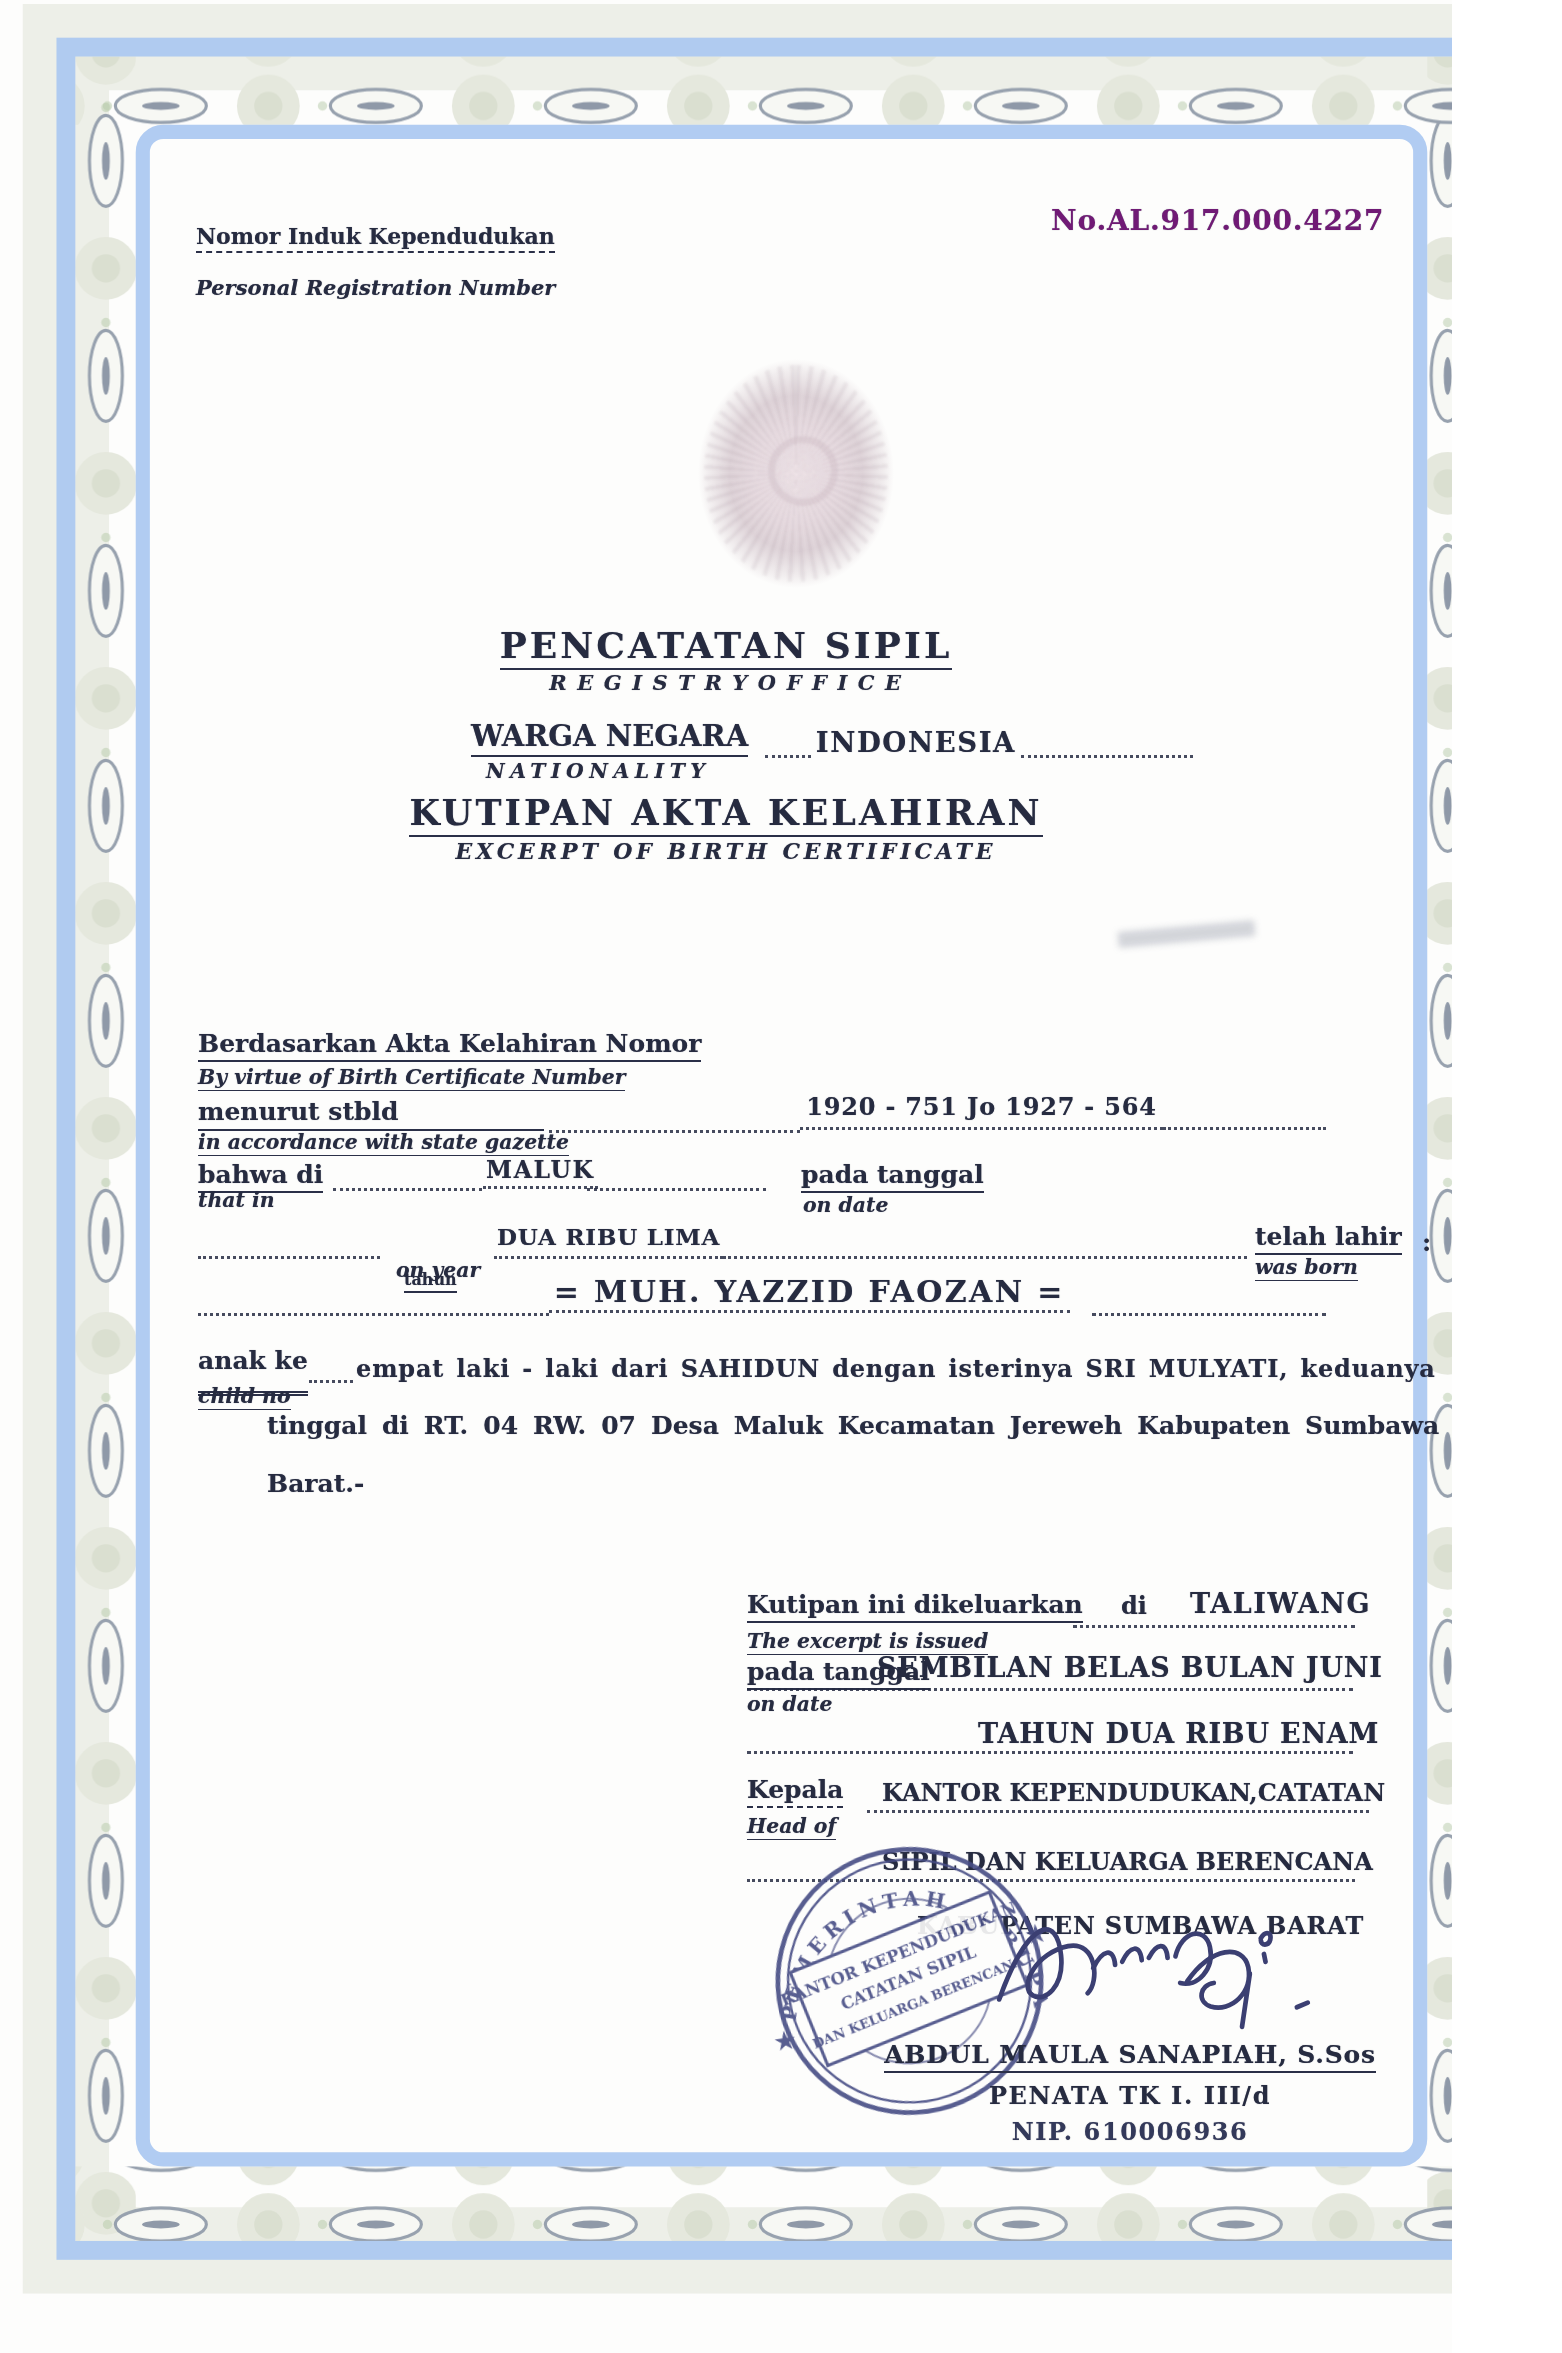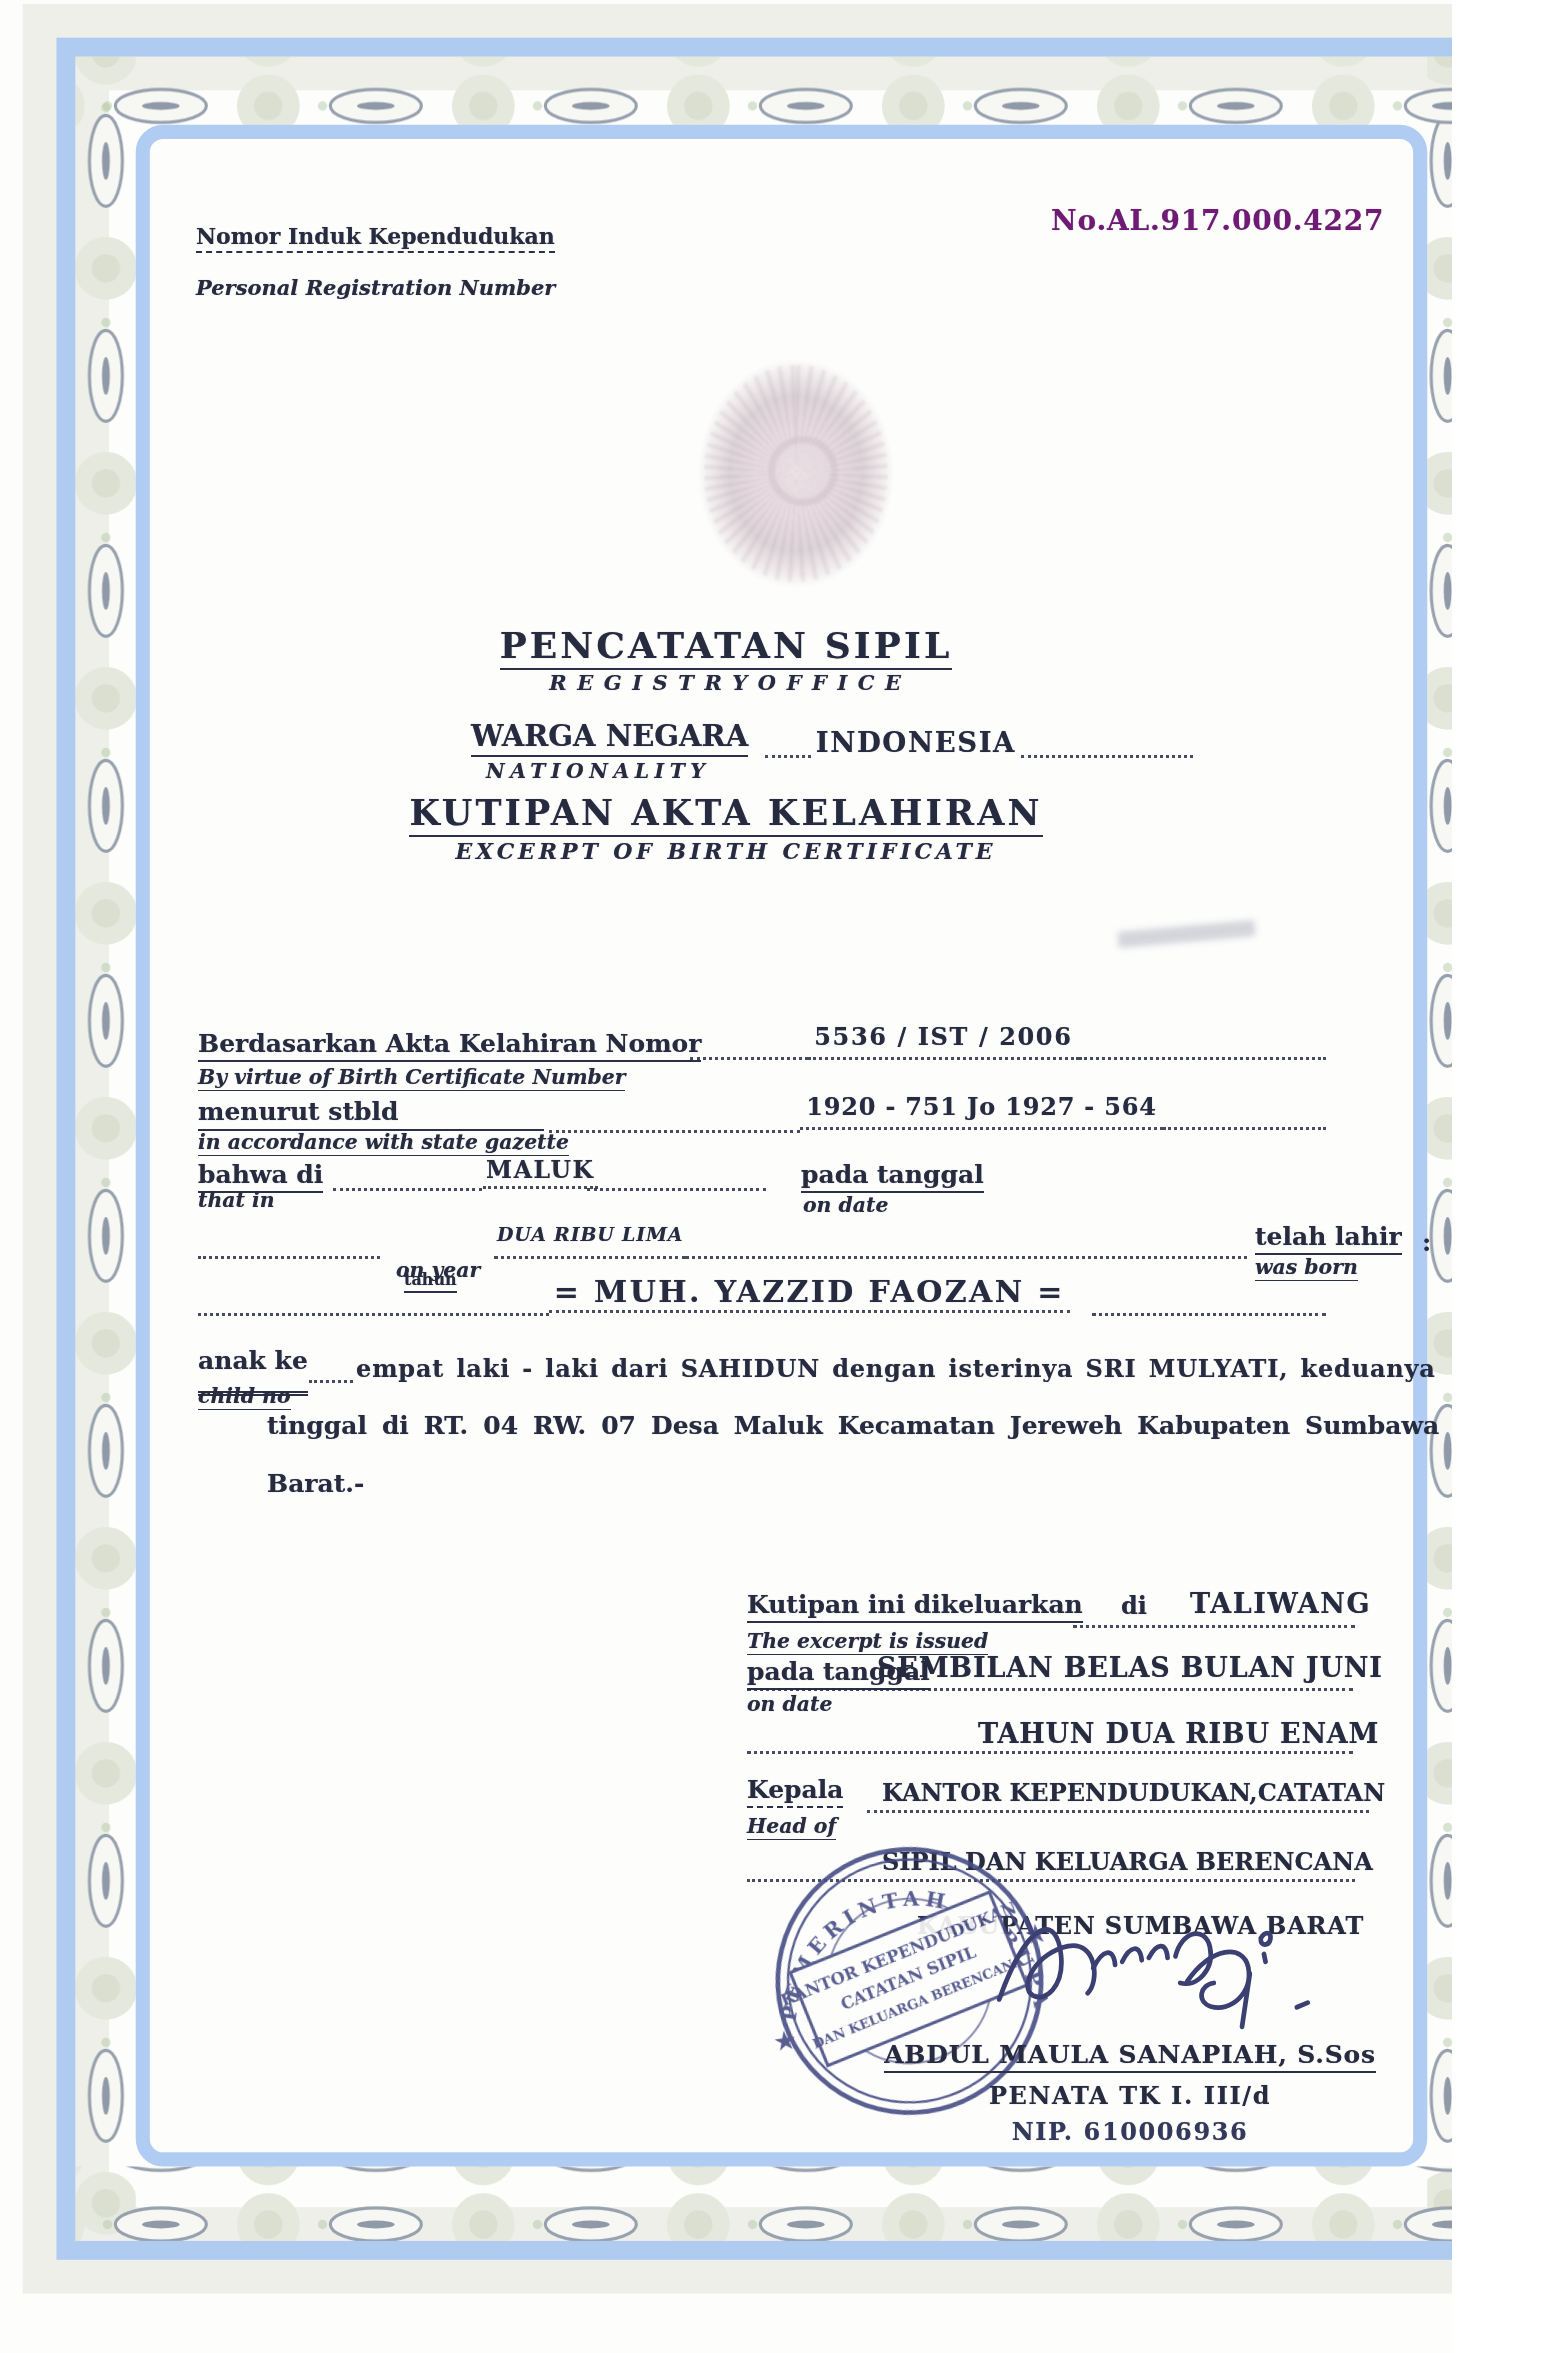--- a/index.html
+++ b/index.html
@@ -89,25 +89,20 @@
   <div class="txt center it" style="top:838px;font-size:22px;letter-spacing:3.9px;">EXCERPT OF BIRTH CERTIFICATE</div>
   <div class="txt center" style="top:792px;font-size:35px;letter-spacing:3.1px;">
     <span class="ul">KUTIPAN AKTA KELAHIRAN</span>
   </div>
 
   <div class="smudge"></div>
 
   <div class="txt" style="left:198px;top:1029px;font-size:25px;">
     <span class="ul">Berdasarkan Akta Kelahiran Nomor</span>
   </div>
-  <div class="flexline" style="left:690px;top:1025px;width:636px;height:35px;">
-    <span class="dots" style="width:118px;height:31px;"></span>
-    <span class="txt dots" style="position:static;font-size:24px;letter-spacing:1.6px;padding:0 6.3px;height:35px;">5536 / IST / 2006</span>
-    <span class="dots grow" style="height:31px;"></span>
-  </div>
   <div class="txt it" style="left:198px;top:1065px;font-size:20.4px;">
     <span class="ul2">By virtue of Birth Certificate Number</span>
   </div>
 
   <div class="txt" style="left:198px;top:1097px;font-size:25px;width:346px;">
     <span style="display:block;border-bottom:2.4px solid #2b3048;padding-bottom:3.1px;">menurut stbld</span>
   </div>
   <div class="dotline" style="left:549px;top:1100px;width:251px;height:30px;"></div>
   <div class="flexline" style="left:800px;top:1095px;width:526px;height:35px;">
     <span class="txt dots" style="position:static;font-size:24px;letter-spacing:0.8px;padding:0 6.3px;height:35px;">1920 - 751 Jo 1927 - 564</span>
@@ -127,21 +122,21 @@
     <span class="ul">pada tanggal</span>
   </div>
   <div class="txt it" style="left:198px;top:1188px;font-size:20.4px;">that in</div>
   <div class="txt it" style="left:803px;top:1193px;font-size:20.4px;">on date</div>
 
   <div class="dotline" style="left:198px;top:1228px;width:182px;height:28px;"></div>
   <div class="txt" style="left:404px;top:1226px;font-size:16px;margin-top:44px;">
     <span class="ul">tahun</span>
   </div>
   <div class="flexline" style="left:494px;top:1226px;width:753px;height:33px;">
-    <span class="txt dots" style="position:static;font-size:19px;letter-spacing:0.8px;padding:0 3.1px;height:33px;font-style:italic;">DUA RIBU LIMA</span>
+    <span class="txt dots" style="position:static;font-size:23px;letter-spacing:0.8px;padding:0 3.1px;height:33px;">DUA RIBU LIMA</span>
     <span class="dots grow" style="height:30px;"></span>
   </div>
   <div class="txt" style="left:1255px;top:1222px;font-size:25px;">
     <span class="ul">telah lahir</span>
   </div>
   <div class="txt" style="left:1422px;top:1228px;font-size:25px;">:</div>
   <div class="txt it" style="left:396px;top:1258px;font-size:20.4px;">on year</div>
   <div class="txt it" style="left:1255px;top:1255px;font-size:20.4px;">
     <span class="ul2">was born</span>
   </div>

